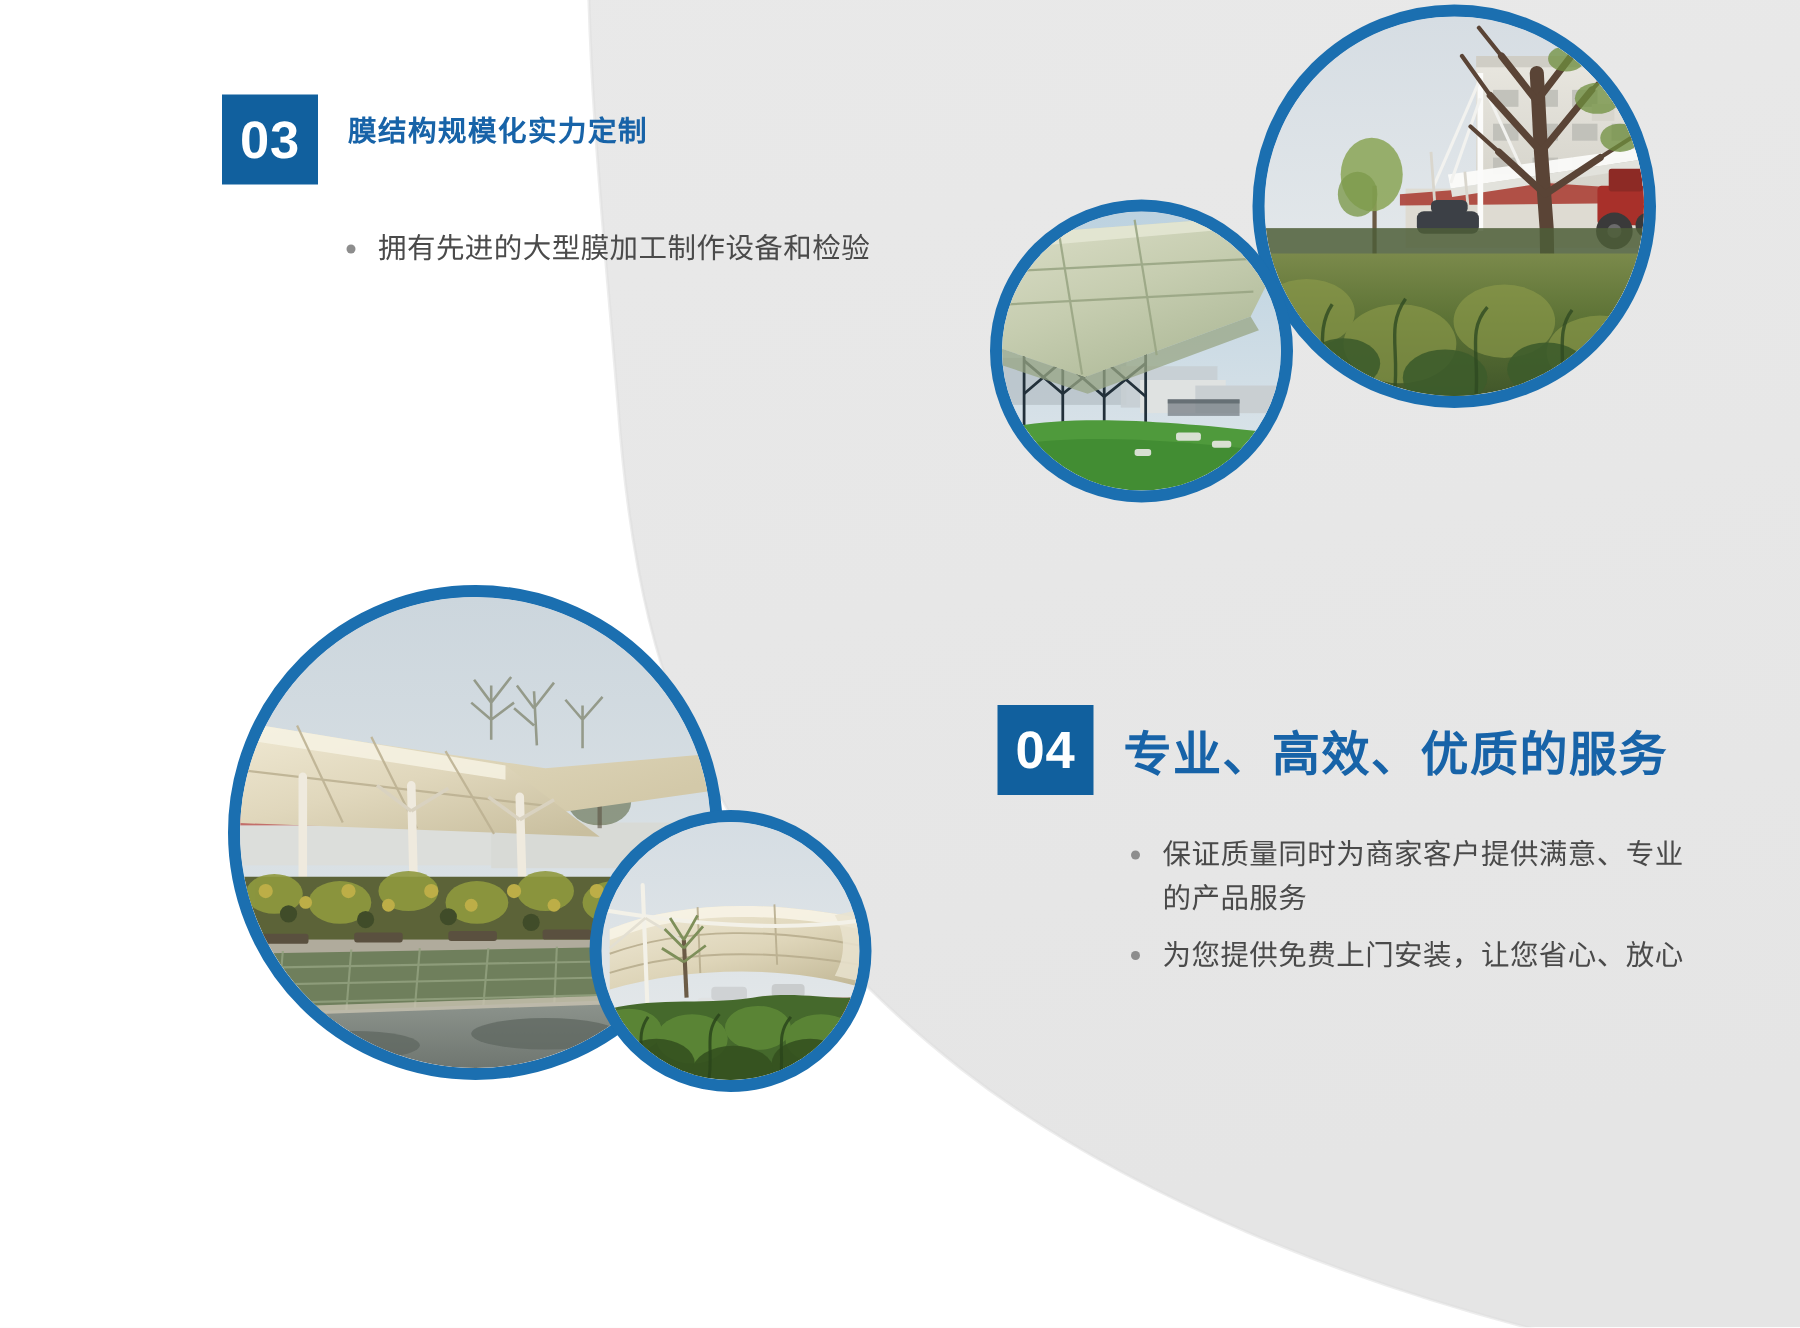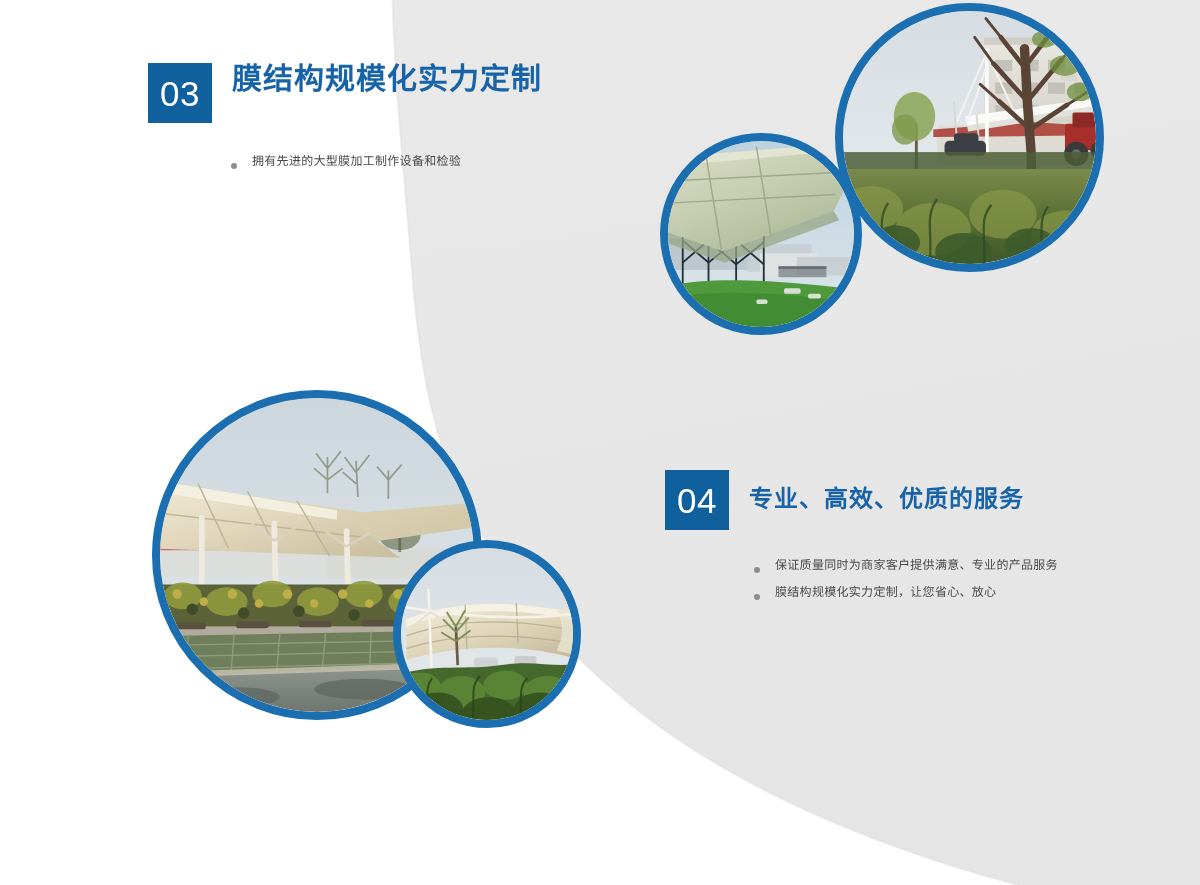--- a/index.html
+++ b/index.html
@@ -43,55 +43,55 @@
     display: flex;
     align-items: flex-start;
   }
 
   .num-badge {
     width: 64px;
     height: 60px;
     background: #11609E;
     color: #ffffff;
     font-size: 35px;
-    font-weight: 400;
+    font-weight: 700;
     letter-spacing: 0.5px;
     display: flex;
     align-items: center;
     justify-content: center;
     line-height: 1;
     flex: 0 0 auto;
     font-family: "Liberation Sans", "DejaVu Sans", sans-serif;
   }
 
   .head-title {
     color: #1763A8;
-    font-size: 30px;
+    font-size: 19px;
     font-weight: bold;
     line-height: 1;
     letter-spacing: 1px;
     margin-left: 20px;
-    margin-top: 1px;
+    margin-top: 16px;
     white-space: nowrap;
     font-family: "DejaVu Sans", "Liberation Sans", sans-serif;
   }
-  #section-04 .head-title { font-size: 24px; margin-top: 17px; }
+  #section-04 .head-title { font-size: 32px; margin-top: 17px; }
 
   .bullets {
     list-style: none;
     margin-top: 29px;
     margin-left: 80px;
   }
   #section-04 .bullets { margin-top: 26px; margin-left: 86px; }
 
   .bullets li {
     position: relative;
     padding-left: 24px;
     color: #4a4a4a;
-    font-size: 12px;
+    font-size: 19px;
     line-height: 1.55;
     margin-bottom: 4px;
     letter-spacing: 0.3px;
     font-family: "DejaVu Sans", "Liberation Sans", sans-serif;
   }
   #section-04 .bullets li { margin-bottom: 8px; }
 
   .bullets li::before {
     content: "";
     position: absolute;
@@ -564,17 +564,17 @@
     </ul>
   </div>
 
   <div class="section" id="section-04">
     <div class="head-row">
       <div class="num-badge">04</div>
       <div class="head-title">专业、高效、优质的服务</div>
     </div>
     <ul class="bullets">
       <li>保证质量同时为商家客户提供满意、专业的产品服务</li>
-      <li>膜结构规模化实力定制，让您省心、放心</li>
+      <li>为您提供免费上门安装，让您省心、放心</li>
     </ul>
   </div>
 
 </div>
 
 </body></html>

